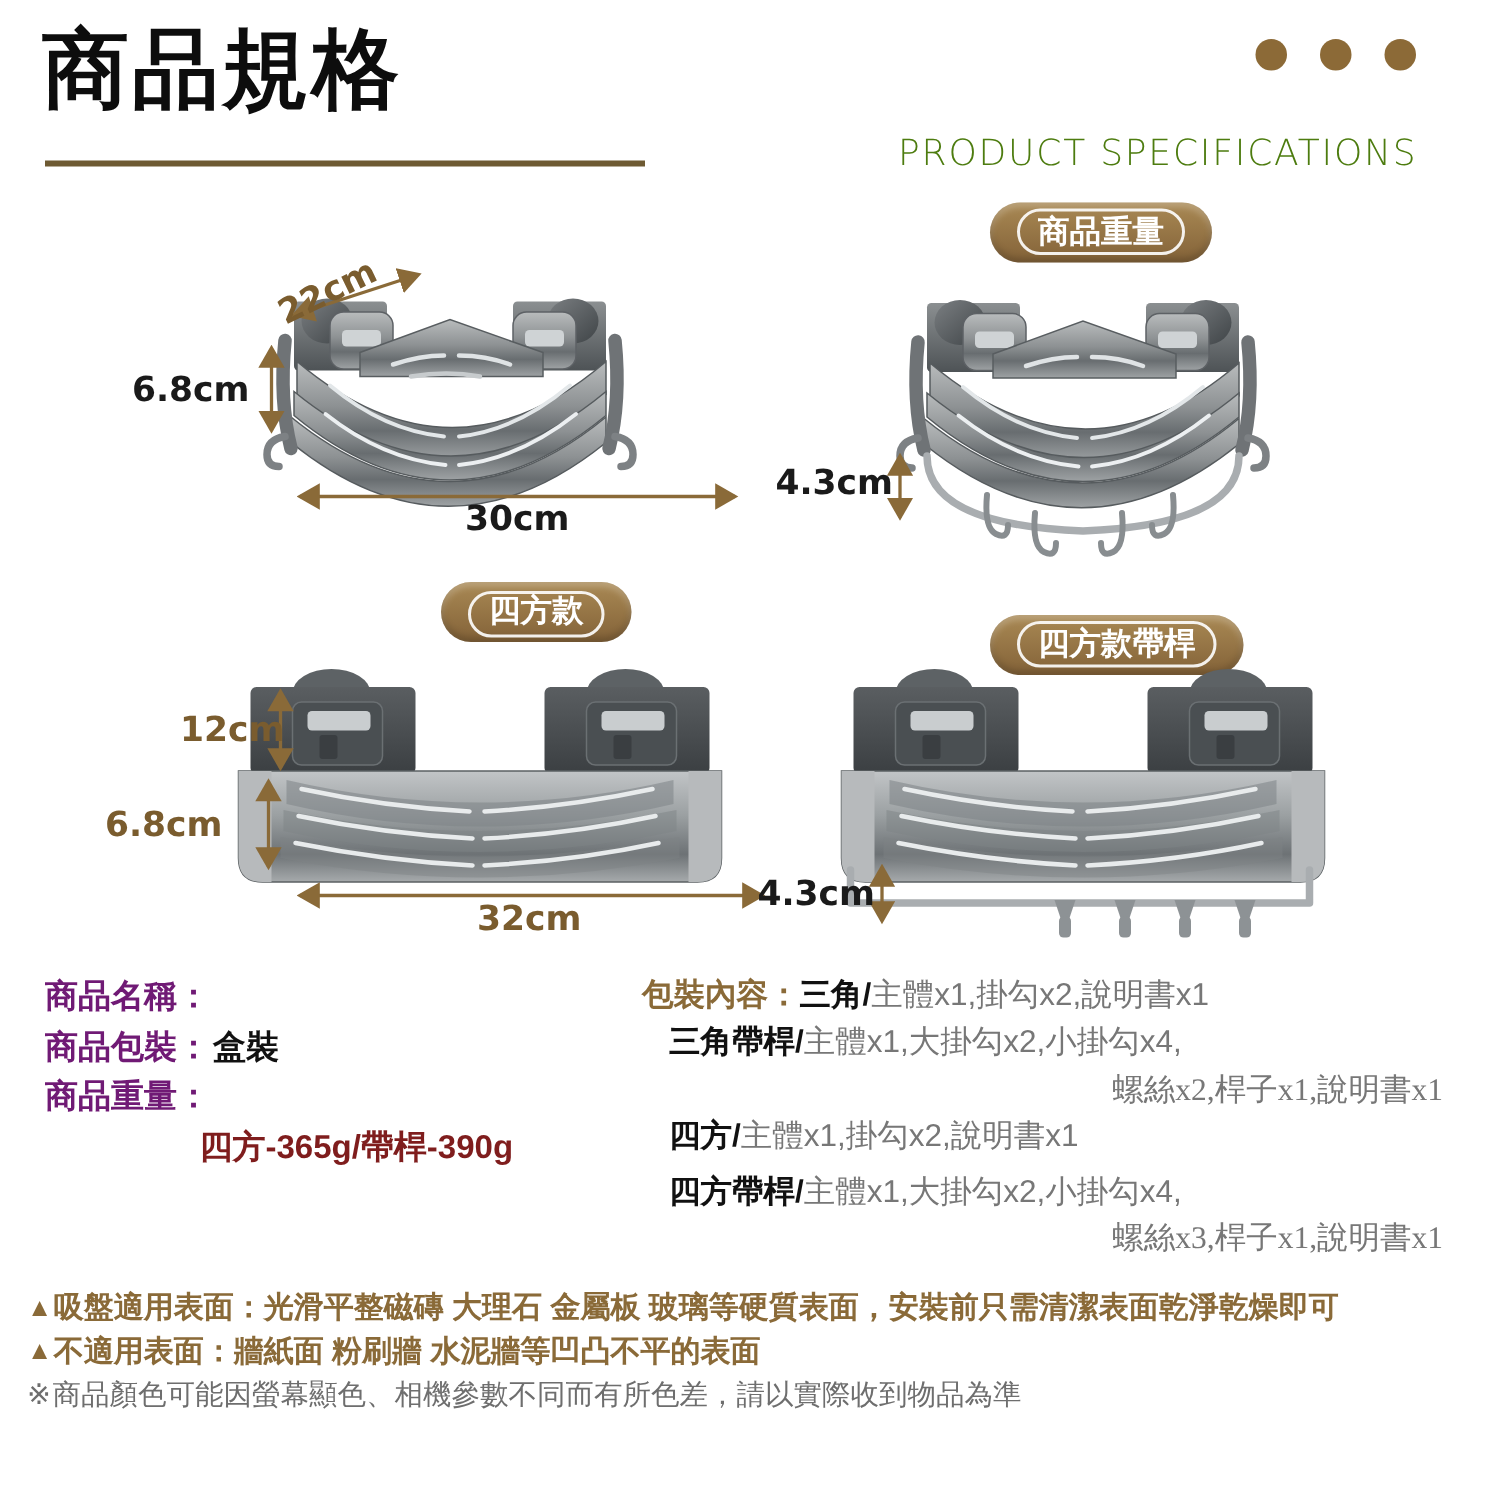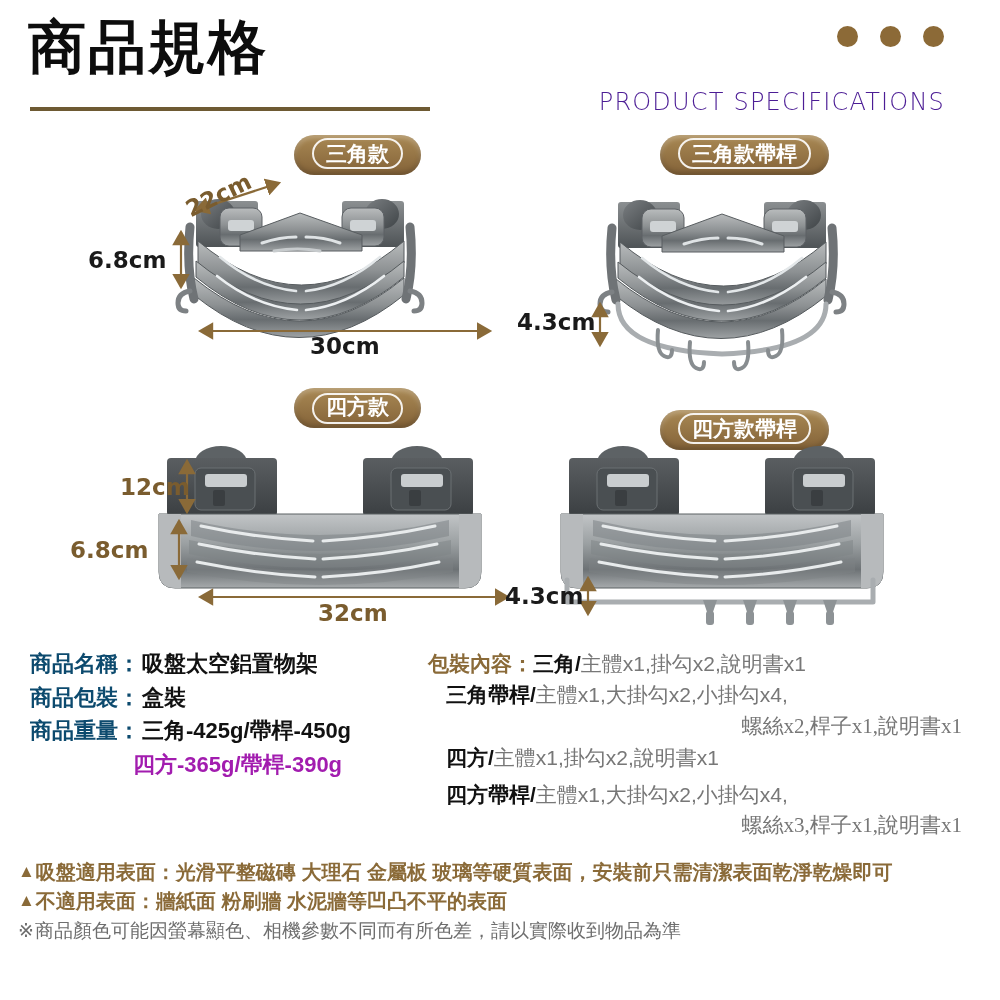--- a/index.html
+++ b/index.html
@@ -18,21 +18,21 @@
     letter-spacing: 2px; line-height: 1;
   }
   .divider {
     position: absolute; left: 30px; top: 107px;
     width: 400px; height: 4px; background: #6e5a33;
   }
   .dots { position: absolute; right: 28px; top: 26px; display: flex; gap: 22px; }
   .dot { width: 21px; height: 21px; border-radius: 50%; background: #8c6a37; }
   .subtitle {
     position: absolute; right: 27px; top: 88px;
-    font-size: 24px; color: #4c1d95; letter-spacing: 1.2px;
+    font-size: 24px; color: #4d7c0f; letter-spacing: 1.2px;
     font-family: "DejaVu Sans", sans-serif; font-weight: 300;
   }
 
   
   .badge {
     position: absolute;
     background: linear-gradient(180deg,#a8handled 0%,#8d6b3c 100%);
     color: #ffffff; font-weight: bold; font-size: 21px;
     padding: 5px 18px 7px; border-radius: 20px;
     white-space: nowrap; text-align: center;
@@ -60,23 +60,23 @@
   }
   .dim.black { color: #1a1a1a; }
   .dim.rot { transform: rotate(-26deg); transform-origin: left bottom; }
 
   
   .arrowlayer { position: absolute; left:0; top:0; width:1000px; height:1000px; pointer-events:none; }
 
   
   .specs { position: absolute; left: 30px; top: 650px; width: 400px; }
   .spec-row { display: flex; align-items: baseline; margin-bottom: 6px; font-size: 22px; line-height: 1.25; }
-  .spec-label { color: #0c4a6e; font-weight: bold; white-space: nowrap; }
+  .spec-label { color: #701a75; font-weight: bold; white-space: nowrap; }
   .spec-value { color: #111111; font-weight: bold; margin-left: 2px; }
-  .spec-cont { color: #a21caf; font-weight: bold; font-size: 22px; margin-left: 103px; line-height: 1.25; }
+  .spec-cont { color: #7f1d1d; font-weight: bold; font-size: 22px; margin-left: 103px; line-height: 1.25; }
 
   .pack { position: absolute; left: 428px; top: 650px; width: 570px; font-size: 21px; }
   .pack-head { color: #8a6a38; font-weight: bold; white-space: nowrap; }
   .pack-row { display: flex; align-items: flex-start; line-height: 1.3; margin-bottom: 3px; }
   .pack-name { color: #111111; font-weight: bold; white-space: nowrap; }
   .pack-items { color: #777777; white-space: nowrap; }
   .pack-block { margin-bottom: 4px; }
   .pack-indent { color: #777777; text-align: right; display: block; padding-right: 36px; font-family: Liberation Serif, serif; }
 
   
@@ -100,25 +100,22 @@
   <div class="divider"></div>
 
   <div class="dots">
     <div class="dot"></div>
     <div class="dot"></div>
     <div class="dot"></div>
   </div>
 
   <div class="subtitle">PRODUCT SPECIFICATIONS</div>
 
-  <div class="badge b1" style="background:linear-gradient(180deg,#a98954 0%,#836238 100%);">
-    <span class="badge-inner">三角款</span>
-  </div>
   <div class="badge b2" style="background:linear-gradient(180deg,#a98954 0%,#836238 100%);">
-    <span class="badge-inner">三角款帶桿</span>
+    <span class="badge-inner">商品重量</span>
   </div>
   <div class="badge b3" style="background:linear-gradient(180deg,#a98954 0%,#836238 100%);">
     <span class="badge-inner">四方款</span>
   </div>
   <div class="badge b4" style="background:linear-gradient(180deg,#a98954 0%,#836238 100%);">
     <span class="badge-inner">四方款帶桿</span>
   </div>
 
   <svg class="panel p1" viewBox="0 0 420 200">
     <defs>
@@ -329,29 +326,27 @@
 
   <div class="dim" style="left:120px; top:474px;">12cm</div>
   <div class="dim" style="left:70px; top:537px;">6.8cm</div>
   <div class="dim" style="left:318px; top:600px;">32cm</div>
 
   <div class="dim black" style="left:505px; top:583px;">4.3cm</div>
 
   <div class="specs">
     <div class="spec-row">
       <span class="spec-label">商品名稱：</span>
-      <span class="spec-value">吸盤太空鋁置物架</span>
     </div>
     <div class="spec-row">
       <span class="spec-label">商品包裝：</span>
       <span class="spec-value">盒裝</span>
     </div>
     <div class="spec-row">
       <span class="spec-label">商品重量：</span>
-      <span class="spec-value">三角-425g/帶桿-450g</span>
     </div>
     <div class="spec-cont">四方-365g/帶桿-390g</div>
   </div>
 
   <div class="pack">
     <div class="pack-row pack-block">
       <span class="pack-head">包裝內容：</span>
       <span class="pack-name">三角/</span>
       <span class="pack-items">主體x1,掛勾x2,說明書x1</span>
     </div>

